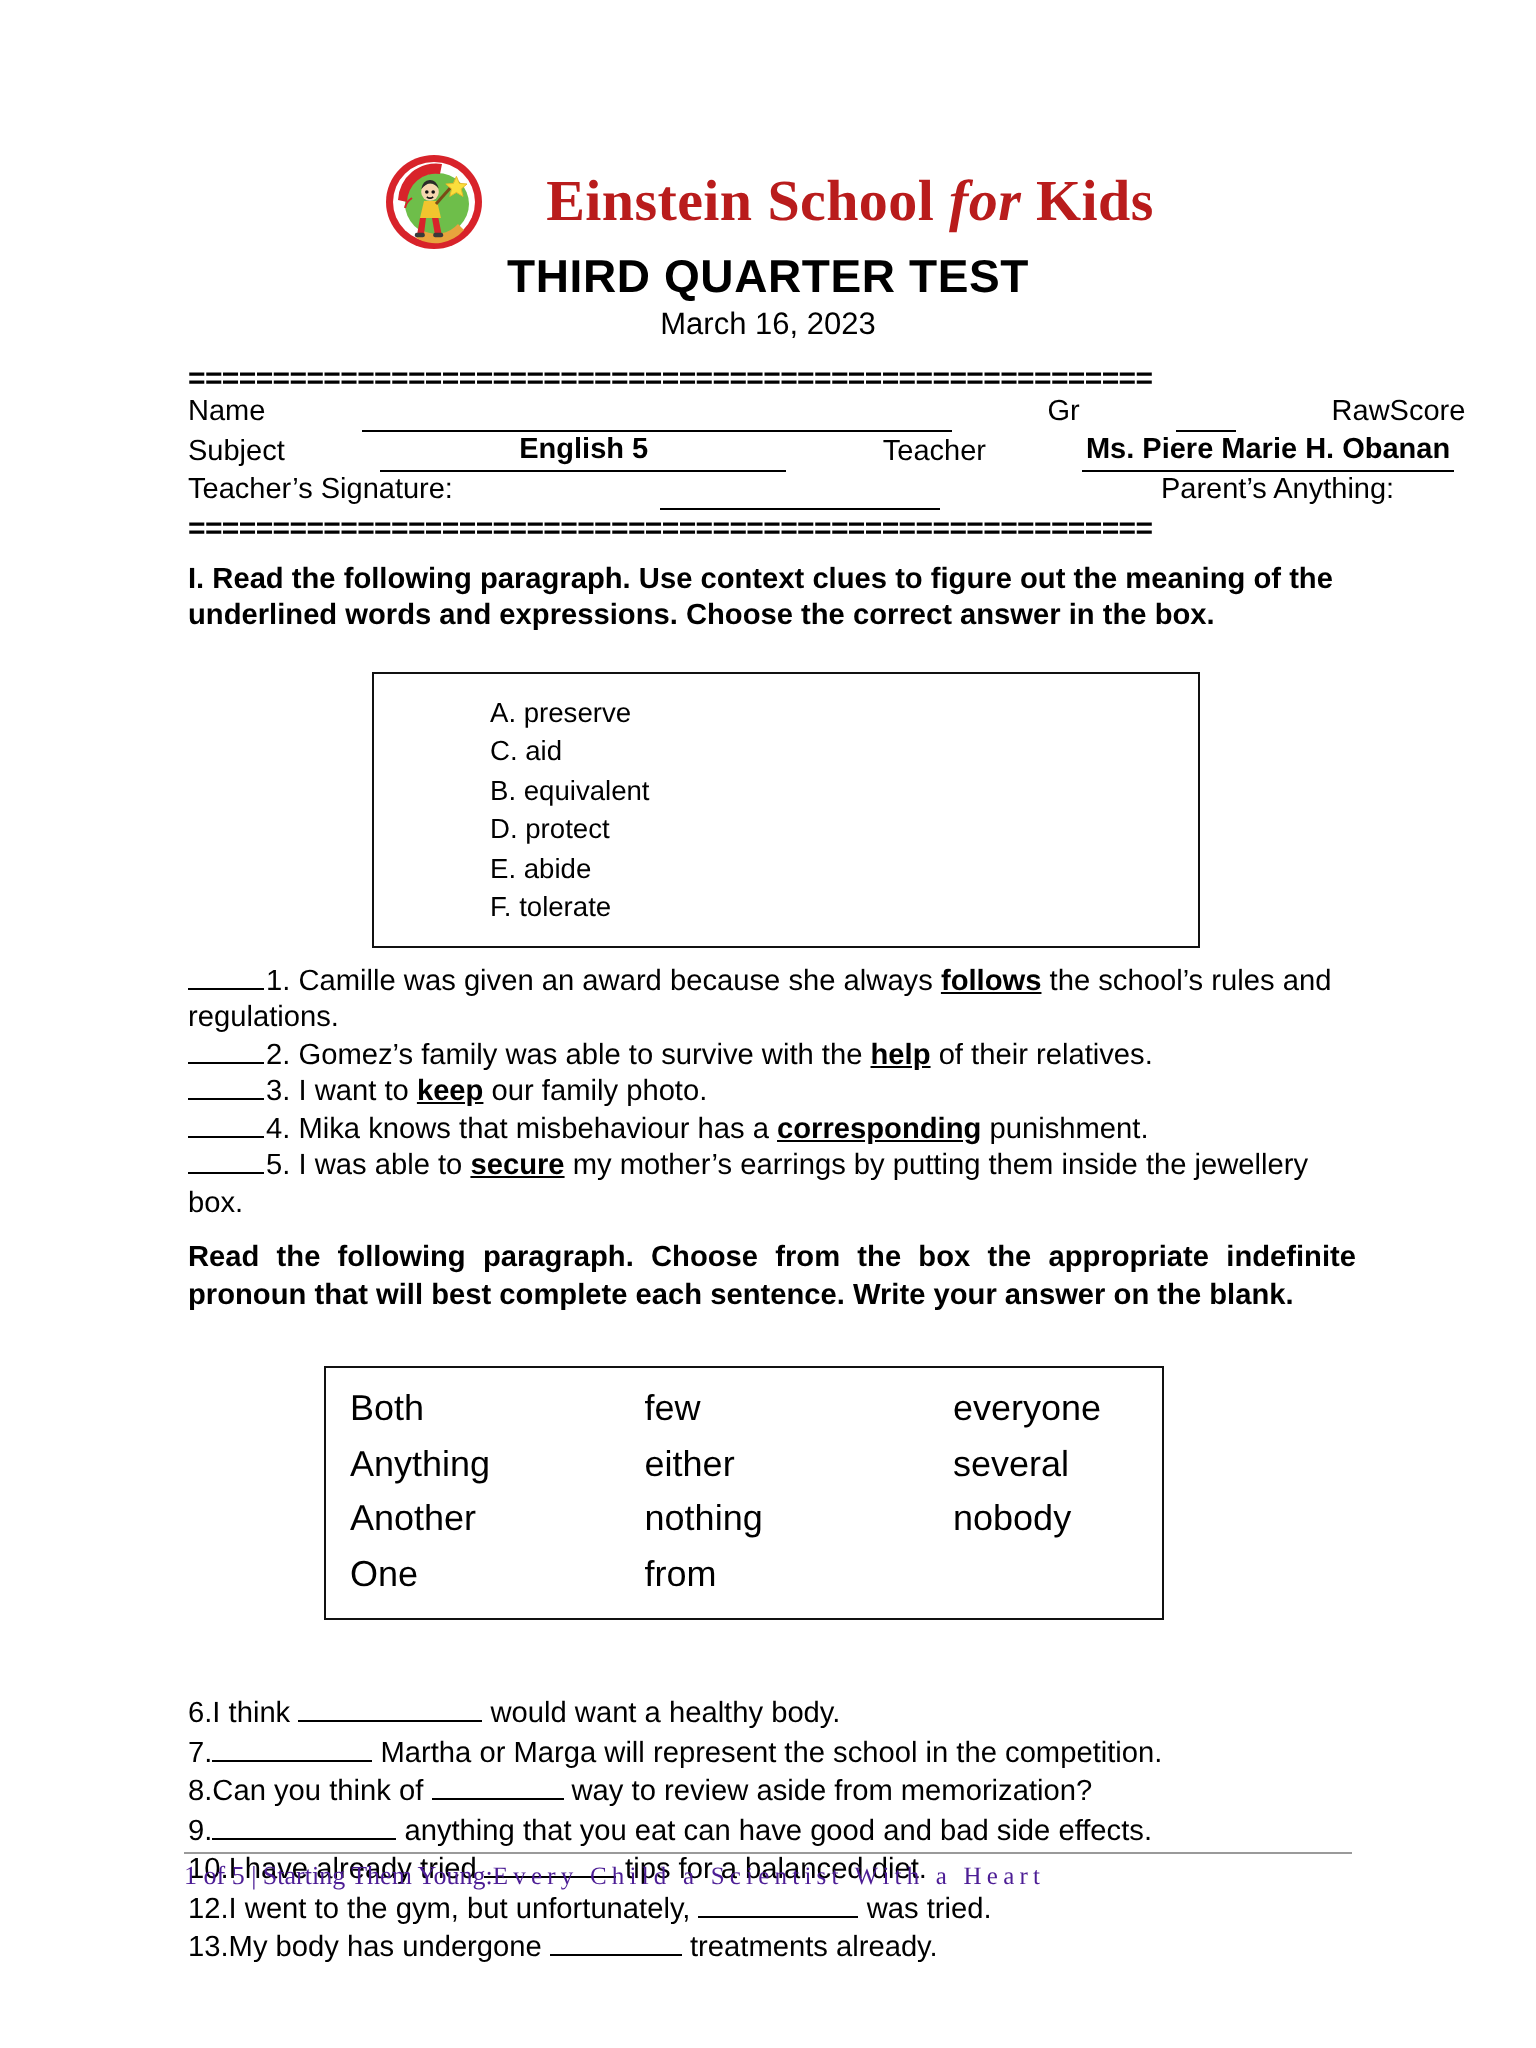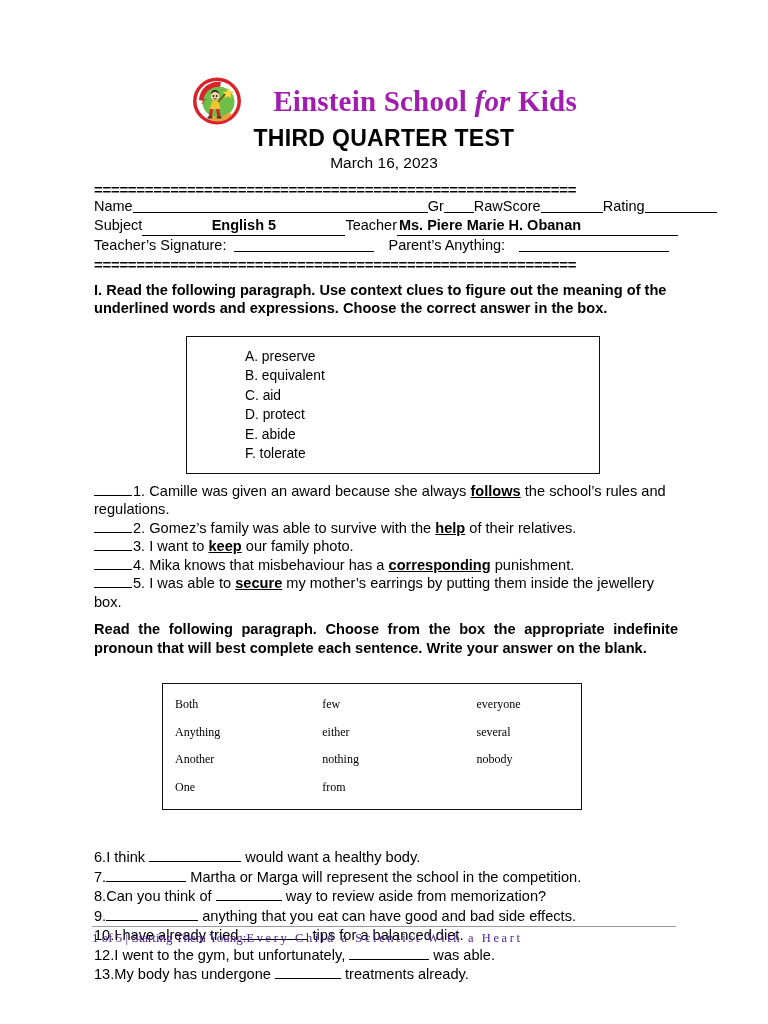--- a/index.html
+++ b/index.html
@@ -41,21 +41,21 @@
     height: 50px;
     position: relative;
     flex: 0 0 auto;
   }
   .logo svg { display: block; }
 
   .school-name {
     font-family: "Liberation Serif", serif;
     font-size: 29px;
     font-weight: 700;
-    color: #a21caf;
+    color: #b91c1c;
     letter-spacing: 0.2px;
     line-height: 1;
     white-space: nowrap;
     margin-left: 20px;
   }
   .school-name .it {
     font-style: italic;
   }
 
   .test-title {
@@ -93,21 +93,22 @@
   }
   .eqline.bottom { margin-top: 2px; margin-bottom: 4px; }
 
   
   .formline {
     font-family: "Liberation Sans", sans-serif;
     font-size: 14.5px;
     line-height: 19px;
     white-space: nowrap;
     display: flex;
-    align-items: center;
+    align-items: flex-end;
+    gap: 48px;
   }
   .formline .lbl { flex: 0 0 auto; }
   .formline .fill {
     border-bottom: 1px solid #000;
     display: inline-block;
     height: 13px;
     flex: 0 0 auto;
   }
   .formline .val {
     font-weight: bold;
@@ -161,22 +162,22 @@
 
   .pronounbox {
     border: 1.4px solid #111;
     width: 420px;
     margin: 26px 0 0 68px;
     box-sizing: border-box;
     padding: 7px 0 8px 0;
   }
   .pronounbox .prow {
     display: flex;
-    font-family: Liberation Serif, serif;
-    font-size: 12px;
+    font-family: Liberation Sans, sans-serif;
+    font-size: 18px;
     line-height: 27.5px;
   }
   .pronounbox .c1 { width: 160px; padding-left: 12px; box-sizing: border-box; }
   .pronounbox .c2 { width: 155px; }
   .pronounbox .c3 { width: 105px; }
 
   
   .qlist {
     margin-top: 8px;
   }
@@ -298,22 +299,22 @@
       <span style="width:14px;flex:0 0 auto;"></span>
       <span class="fill w-sig2"></span>
     </div>
 
     <div class="eqline bottom">=========================================================</div>
 
     <div class="instr">I. Read the following paragraph. Use context clues to figure out the meaning of the underlined words and expressions. Choose the correct answer in the box.</div>
 
     <div class="choicebox">
       <div class="opt">A. preserve</div>
+      <div class="opt">C. aid</div>
       <div class="opt">B. equivalent</div>
-      <div class="opt">C. aid</div>
       <div class="opt">D. protect</div>
       <div class="opt">E. abide</div>
       <div class="opt">F. tolerate</div>
     </div>
 
     <div class="qlist">
       <div class="qitem"><span class="blank-pre"></span><span>1.</span><span> Camille was given an award because she always </span><u>follows</u><span> the school’s rules and regulations.</span></div>
       <div class="qitem"><span class="blank-pre"></span><span>2.</span><span> Gomez’s family was able to survive with the </span><u>help</u><span> of their relatives.</span></div>
       <div class="qitem"><span class="blank-pre"></span><span>3.</span><span> I want to </span><u>keep</u><span> our family photo.</span></div>
       <div class="qitem"><span class="blank-pre"></span><span>4.</span><span> Mika knows that misbehaviour has a </span><u>corresponding</u><span> punishment.</span></div>
@@ -344,21 +345,21 @@
         <span class="c3"></span>
       </div>
     </div>
 
     <div class="qlist2">
       <div class="qitem"><span>6.</span><span>I  think </span><span class="bl bl-l"></span><span> would want a healthy body.</span></div>
       <div class="qitem"><span>7.</span><span></span><span class="bl bl-m"></span><span> Martha or Marga will represent the school in the competition.</span></div>
       <div class="qitem"><span>8.</span><span>Can you think of </span><span class="bl bl-s"></span><span> way to review aside from memorization?</span></div>
       <div class="qitem"><span>9.</span><span></span><span class="bl bl-l"></span><span> anything that you eat can have good and bad side effects.</span></div>
       <div class="qitem"><span>10.</span><span>I have already tried </span><span class="bl bl-s"></span><span> tips for a balanced diet.</span></div>
-      <div class="qitem"><span>12.</span><span>I went to the gym, but unfortunately, </span><span class="bl bl-m"></span><span> was able.</span></div>
+      <div class="qitem"><span>12.</span><span>I went to the gym, but unfortunately, </span><span class="bl bl-m"></span><span> was tried.</span></div>
       <div class="qitem"><span>13.</span><span>My body has undergone </span><span class="bl bl-s"></span><span> treatments already.</span></div>
     </div>
 
   </div>
 
   <div class="footer-wrap">
     <div class="footer-rule"></div>
     <div class="footer"><span class="fb">1 of 5 | Starting Them Young:</span><span class="ft">Every Child a Scientist With a Heart</span></div>
   </div>
 

